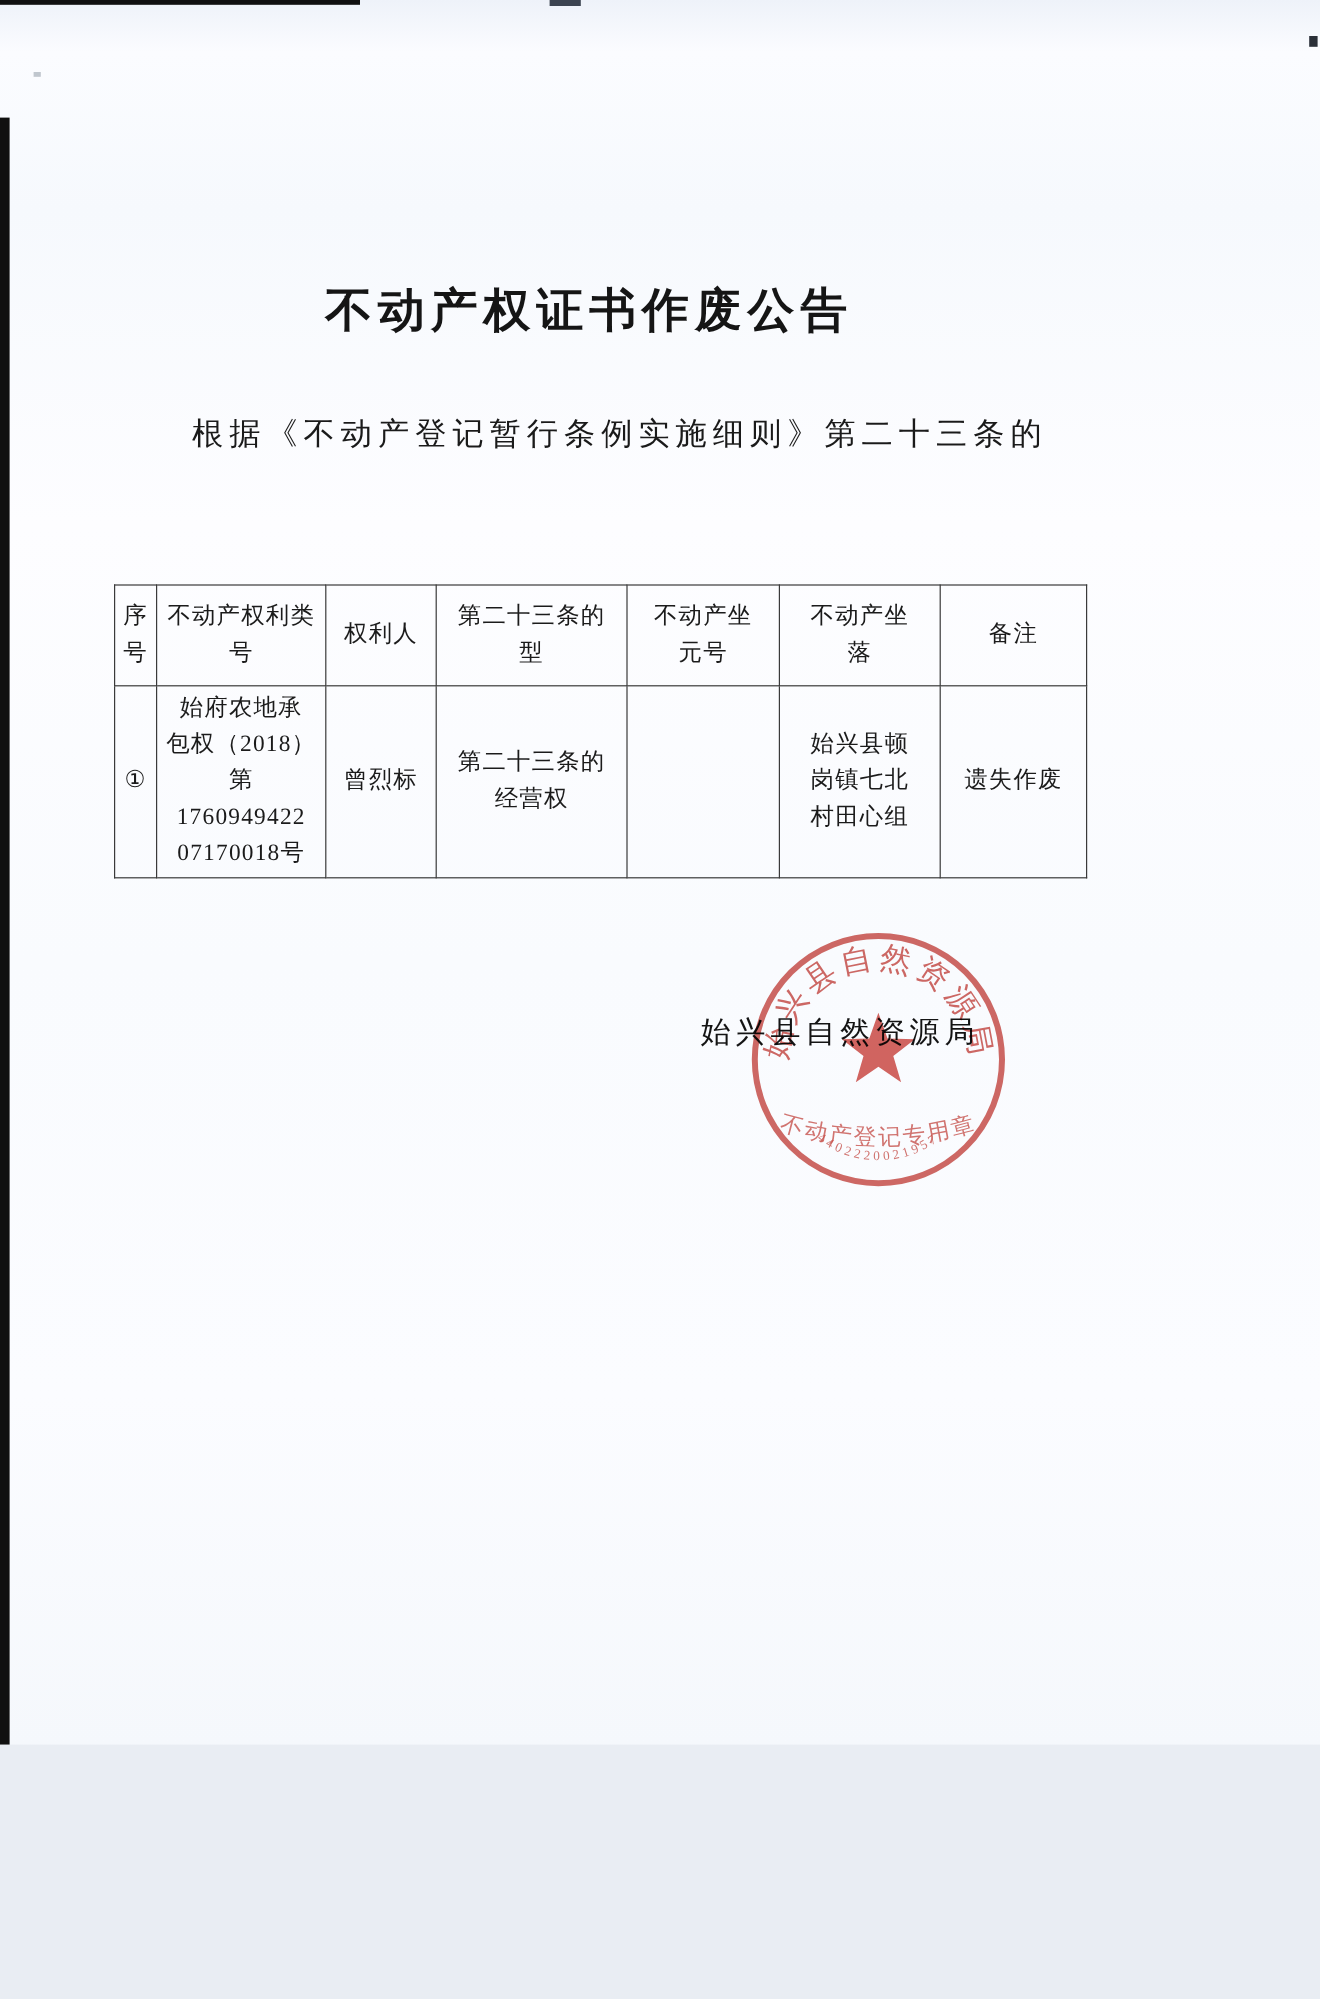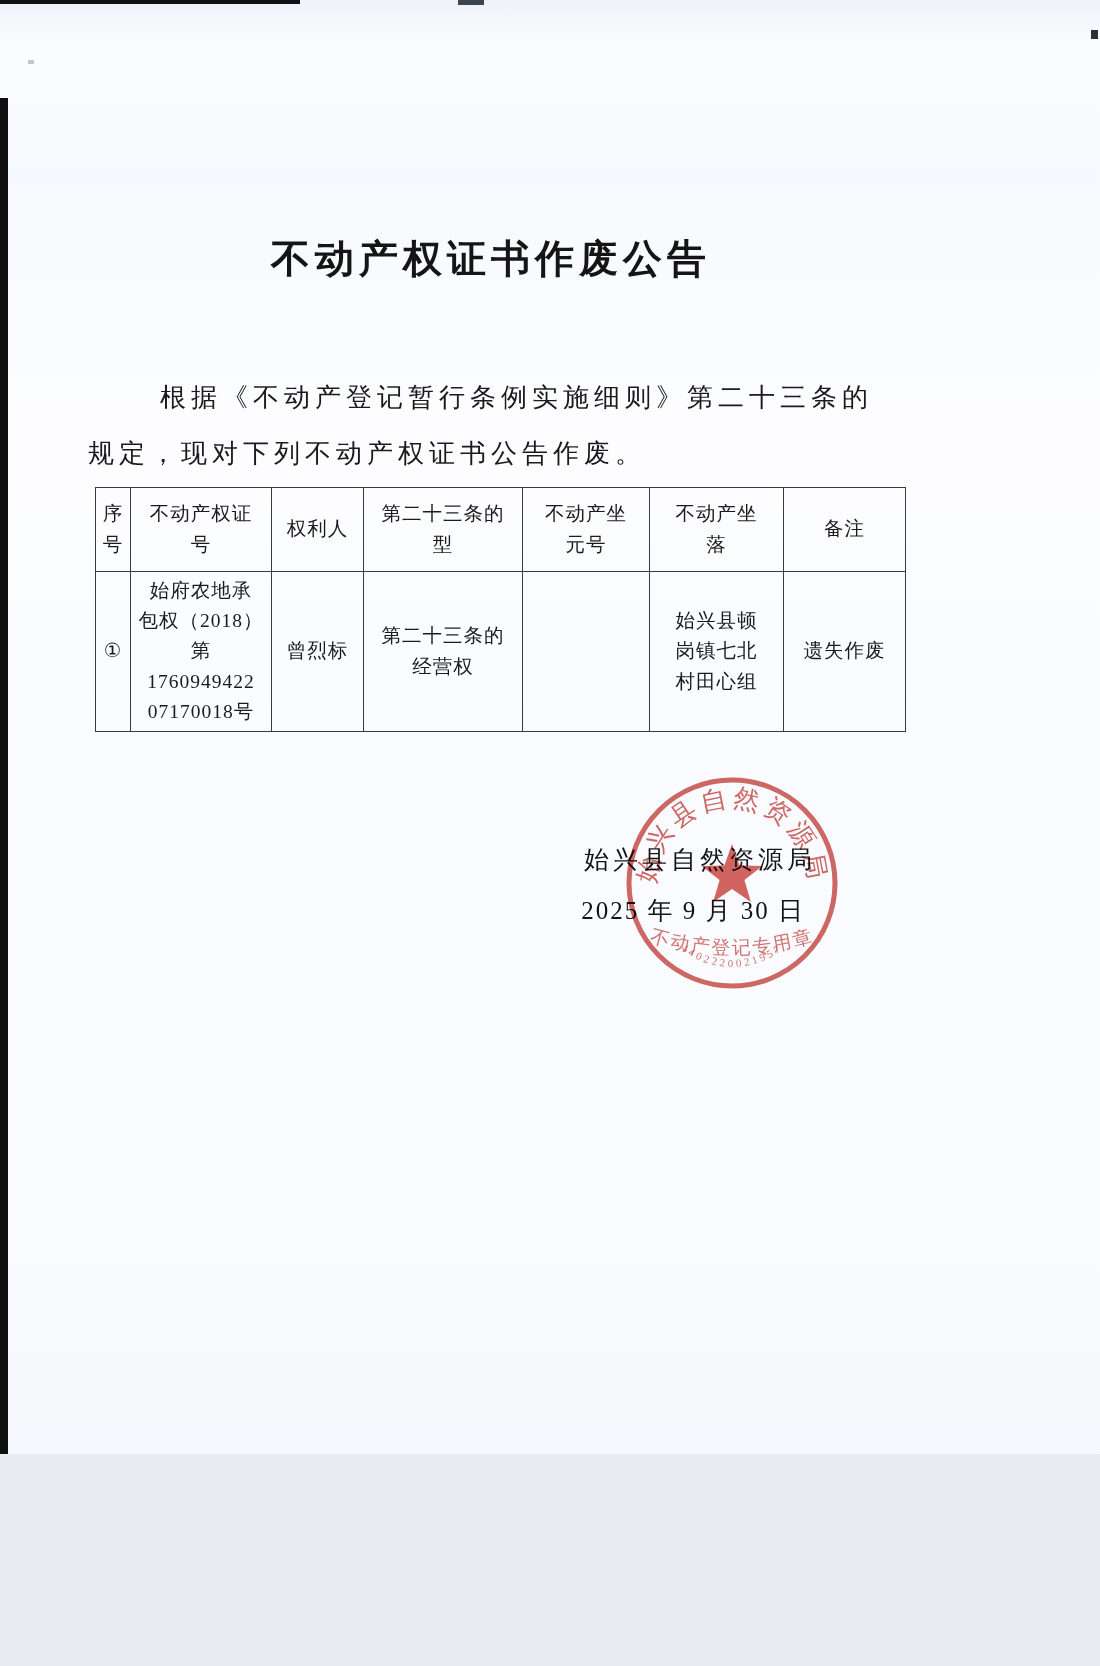--- a/index.html
+++ b/index.html
@@ -22,21 +22,20 @@
   .art-smudge{left:28px;top:60px;width:6px;height:4px;background:#9aa3ad;opacity:.6;}
 
   .title{
     position:absolute;left:0;top:232px;width:982px;
     text-align:center;font-size:39px;font-weight:bold;
     letter-spacing:5px;color:#151515;
   }
   .para-line{
     position:absolute;font-size:26px;letter-spacing:5px;color:#1a1a1a;
     white-space:nowrap;
-    margin-top:36px;
   }
   .para-1{left:160px;top:344px;}
   .para-2{left:88px;top:400px;}
 
   table.notice{
     position:absolute;left:95px;top:487px;width:810px;
     border-collapse:collapse;table-layout:fixed;
     font-size:19.5px;letter-spacing:1px;color:#1b1b1b;
   }
   table.notice th,table.notice td{
@@ -72,37 +71,36 @@
 
   <div class="artifact art-top"></div>
   <div class="artifact art-top2"></div>
   <div class="artifact art-left"></div>
   <div class="artifact art-dot-right"></div>
   <div class="artifact art-smudge"></div>
 
   <div class="title">不动产权证书作废公告</div>
 
   <div class="para-line para-1">根据《不动产登记暂行条例实施细则》第二十三条的</div>
-  <div class="para-line para-2">规定，现对下列不动产权证书公告作废。</div>
 
   <table class="notice">
     <colgroup>
       <col style="width:35px">
         <col style="width:141px">
         <col style="width:92px">
       <col style="width:159px">
         <col style="width:127px">
         <col style="width:134px">
       <col style="width:122px">
     </colgroup>
     <tbody>
         <tr class="hdr">
       <th>序
 号</th>
-      <th>不动产权证
+      <th>不动产权利类
 号</th>
       <th>权利人</th>
       <th>第二十三条的
 型</th>
       <th>不动产坐
 元号</th>
       <th>不动产坐
 落</th>
       <th>备注</th>
     </tr>
@@ -119,21 +117,20 @@
       <td></td>
       <td>始兴县顿
 岗镇七北
 村田心组</td>
       <td>遗失作废</td>
     </tr>
   </tbody>
     </table>
 
   <div class="signature">始兴县自然资源局</div>
-  <div class="datetext">2025 年 9 月 30 日</div>
 
   <svg class="seal" viewBox="0 0 230 230" xmlns="http://www.w3.org/2000/svg">
     <defs>
       <path id="ringPath" d="M 39,115 A 76,76 0 0 1 191,115"></path>
       <path id="botPath" d="M 34,174 Q 115,198 196,174"></path>
       <path id="serialPath" d="M 37.8,148 A 84,84 0 0 0 192.2,148"></path>
     </defs>
     <circle cx="115" cy="115" r="103" fill="none" stroke="#c23b34" stroke-width="5" opacity="0.85"></circle>
     <path d="M115,76 L122.6,97.5 L145.4,98.1 L127.4,112 L133.9,133.9 L115,121 L96.2,133.9 L102.6,112 L84.6,98.1 L107.4,97.5 Z" fill="#c8352e" opacity="0.85"></path>
     <text font-size="26" letter-spacing="4" fill="#c23b34" opacity="0.85" font-family="Liberation Serif, DejaVu Serif, serif">

